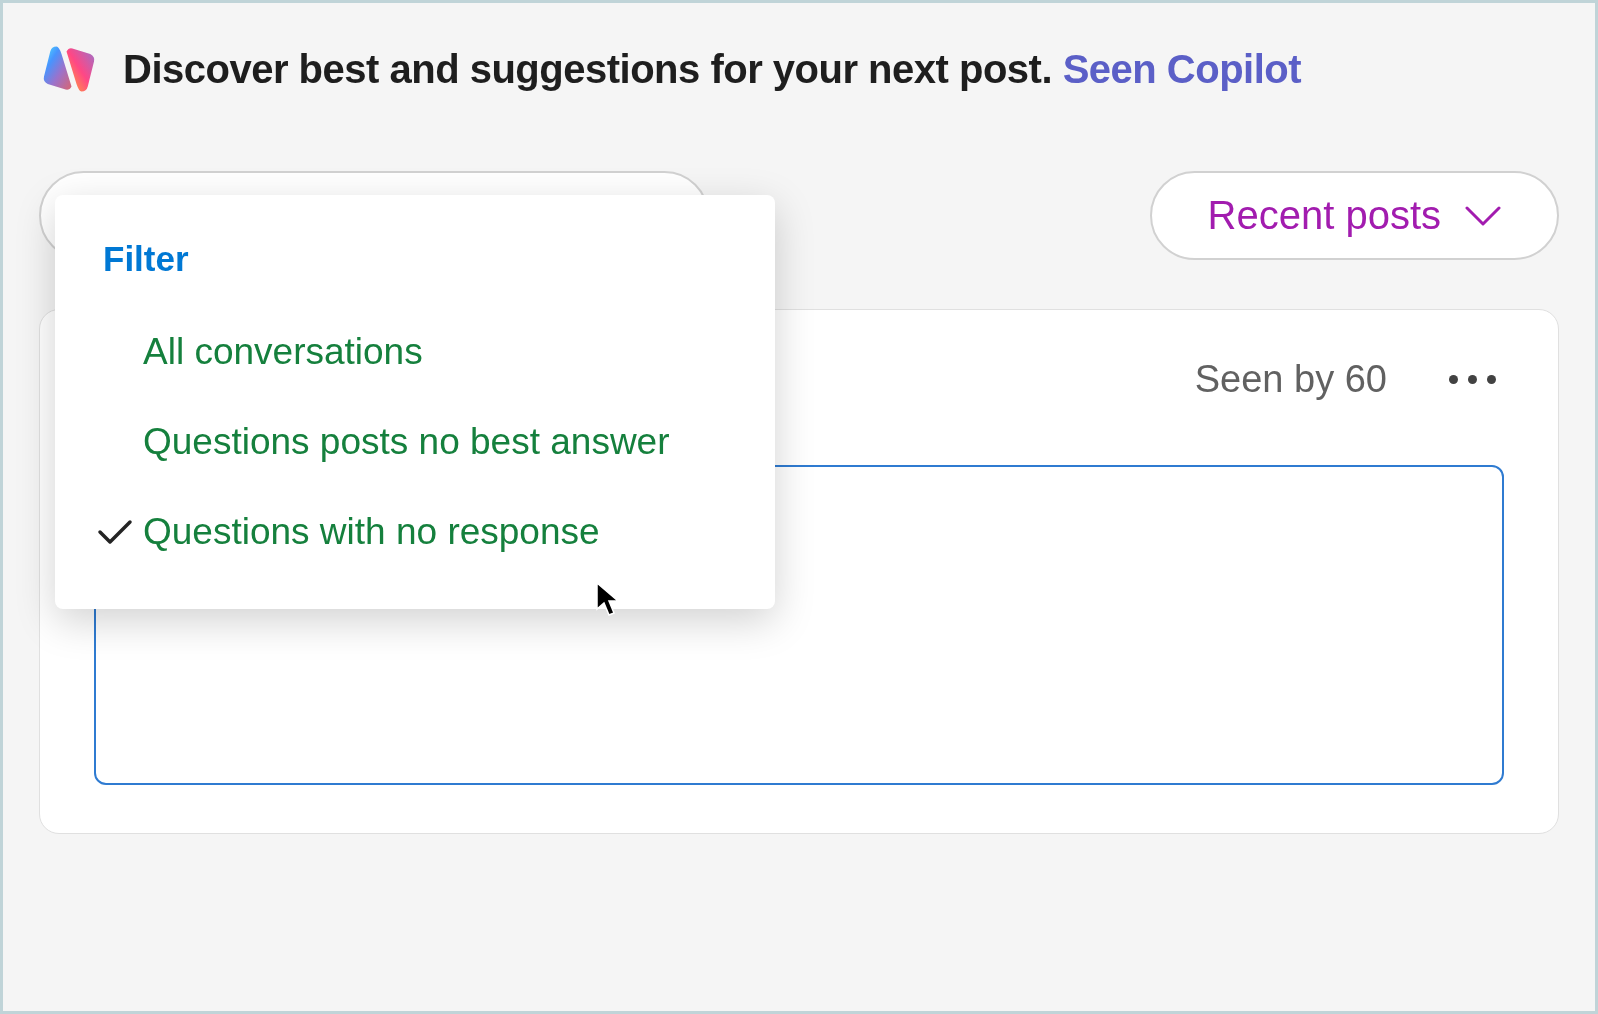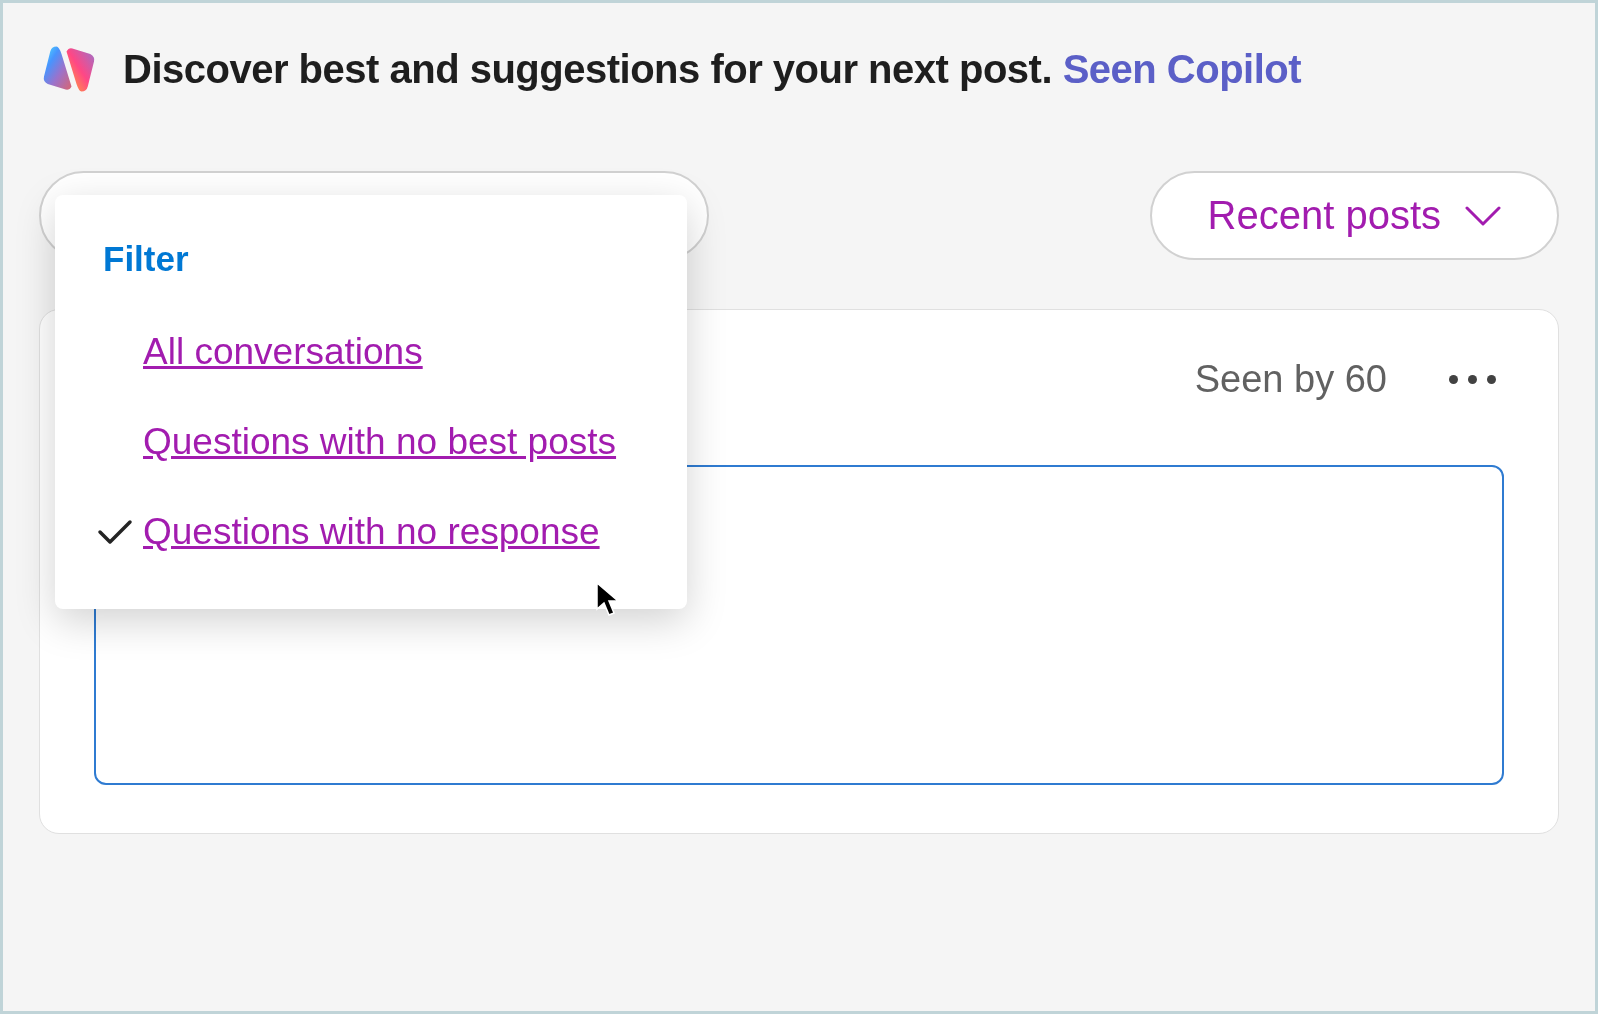--- a/index.html
+++ b/index.html
@@ -70,43 +70,42 @@
     }
 
     .chevron-down {
       stroke: currentColor;
     }
 
     .dropdown-menu {
       position: absolute;
       top: 84px;
       left: 52px;
-      width: 632px;
+      width: 720px;
       background: #ffffff;
       border-radius: 8px;
       box-shadow: 0 12px 40px rgba(0,0,0,0.18);
       z-index: 100;
       padding: 36px 0 32px 0;
     }
 
     .dropdown-header {
       color: #0078d4;
       font-size: 35px;
       font-weight: 600;
       padding: 8px 48px 28px 48px;
     }
 
     .dropdown-item {
       display: flex;
       align-items: center;
       padding: 24px 48px 24px 32px;
       font-size: 37px;
-      color: #a21caf;
-      cursor: pointer;
-      text-decoration: underline;
+      color: #15803d;
+      cursor: pointer;
     }
 
     .check-slot {
       width: 56px;
       display: flex;
       align-items: center;
       justify-content: center;
     }
 
     .check-icon {
@@ -213,21 +212,21 @@
 
     <div class="dropdown-item">
       <span class="check-slot"></span>
       <span>All conversations</span>
     </div>
 
 
 
     <div class="dropdown-item">
       <span class="check-slot"></span>
-      <span>Questions with no best posts</span>
+      <span>Questions posts no best answer</span>
     </div>
 
     <div class="dropdown-item">
       <span class="check-slot">
         <svg class="check-icon" width="36" height="28" viewBox="0 0 36 28" fill="none">
           <path d="M 3 14 L 13 24 L 33 4" stroke-width="3.5" stroke-linecap="round" stroke-linejoin="round"></path>
         </svg>
       </span>
       <span>Questions with no response</span>
     </div>

